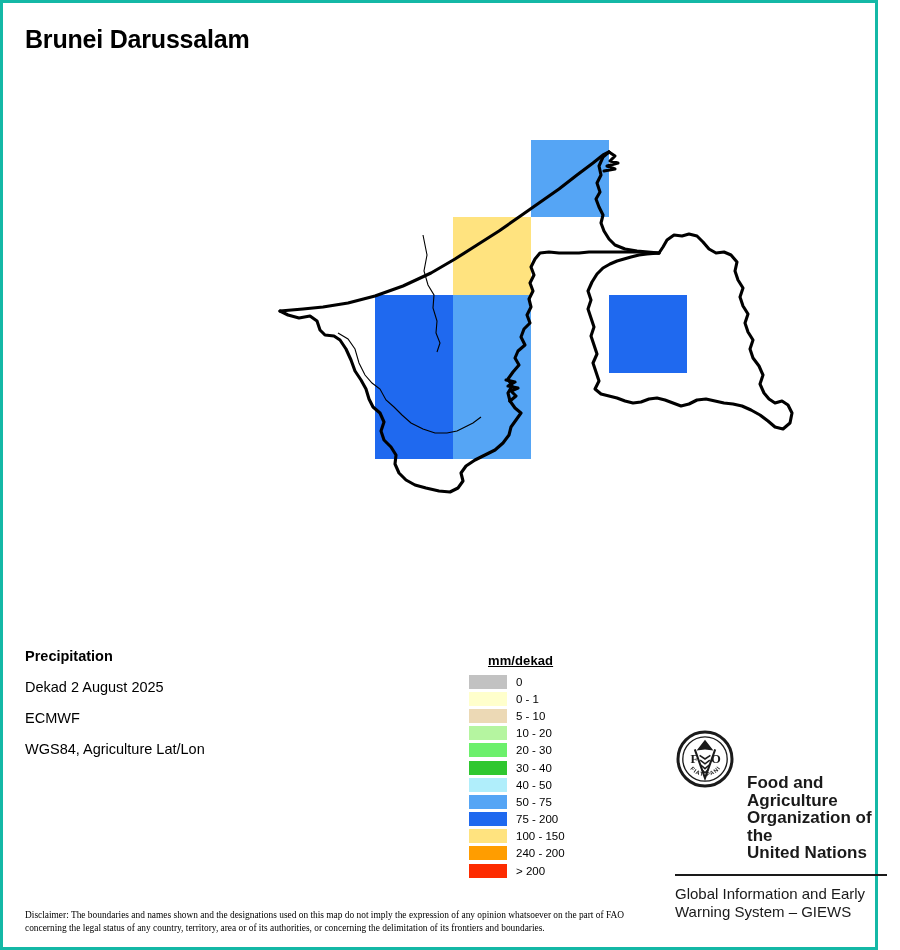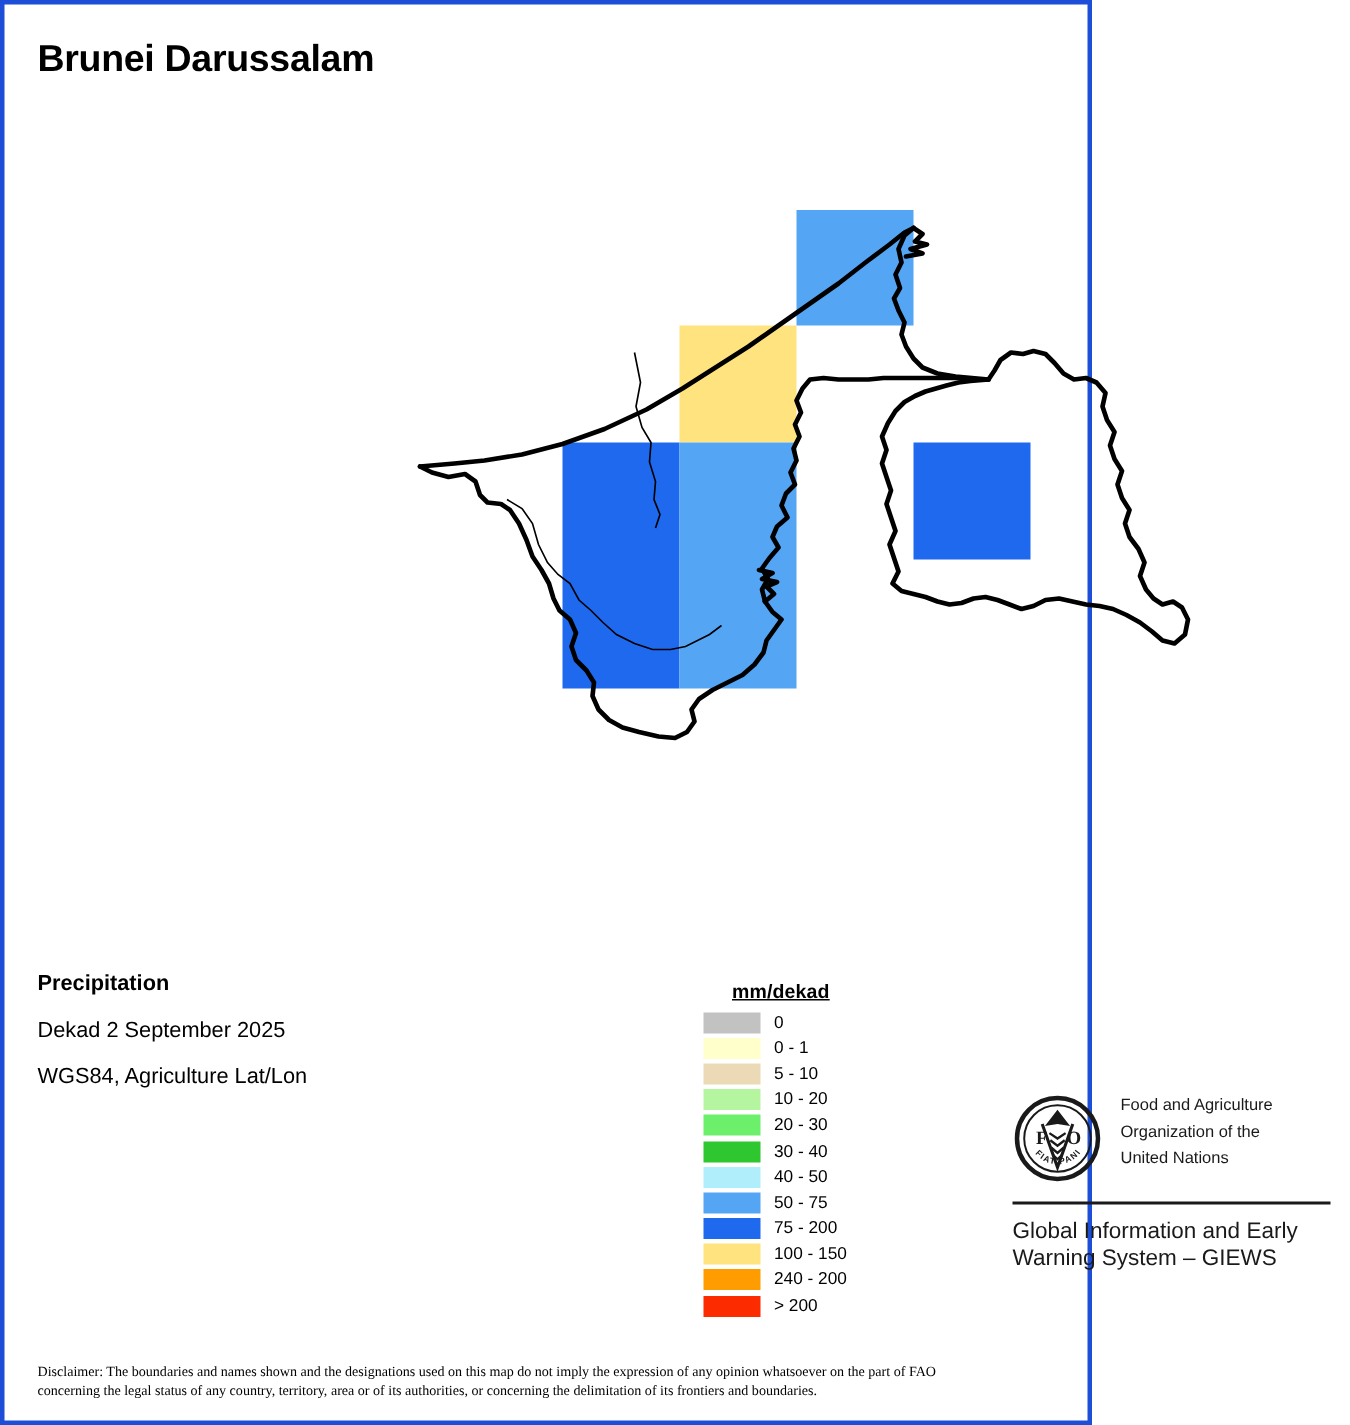--- a/index.html
+++ b/index.html
@@ -1,38 +1,38 @@
 <!DOCTYPE html>
 <html><head>
 <meta charset="utf-8">
 <style>
   html,body{margin:0;padding:0;background:#ffffff;}
   body{width:900px;height:950px;font-family:"Liberation Sans",sans-serif;overflow:hidden;}
-  #page{position:relative;width:728px;height:950px;box-sizing:border-box;border:3px solid #1d4ed8;background:#fff;}
+  #page{position:relative;width:878px;height:950px;box-sizing:border-box;border:3px solid #14b8a6;background:#fff;}
 
   #map-title{position:absolute;left:22px;top:22px;font-size:25px;font-weight:bold;color:#000;letter-spacing:-0.2px;}
 
   #map-canvas{position:absolute;left:0;top:0;width:900px;height:950px;}
 
   
   #meta-block{position:absolute;left:22px;top:638px;font-size:14.5px;color:#000;line-height:31px;}
   #meta-block .m-title{font-weight:bold;}
 
   
   #legend{position:absolute;left:466px;top:650px;}
   #legend-title{font-size:13px;font-weight:bold;text-decoration:underline;margin-left:19px;margin-bottom:5px;letter-spacing:0.1px;}
   .legend-row{display:flex;align-items:center;height:17.2px;}
   .legend-swatch{width:38px;height:14px;display:block;}
   .legend-label{font-size:11.5px;color:#000;margin-left:9px;white-space:nowrap;}
 
   
   #fao-block{position:absolute;left:672px;top:726px;width:212px;}
   #fao-top{display:flex;align-items:flex-start;}
   #fao-logo{width:60px;height:60px;flex:none;}
-  #fao-org{margin-left:12px;font-size:11px;font-weight:normal;line-height:17.6px;color:#1a1a1a;}
+  #fao-org{margin-left:12px;font-size:17px;font-weight:bold;line-height:17.6px;color:#1a1a1a;margin-top:45px;}
   #fao-rule{height:2px;background:#1a1a1a;margin-top:12px;width:100%;}
   #fao-giews{margin-top:9px;font-size:15px;line-height:18px;color:#1a1a1a;}
 
   
   #disclaimer{position:absolute;left:22px;top:906px;width:860px;font-size:9.4px;line-height:13.2px;color:#000;font-family:Liberation Serif, serif;}
 </style>
 </head>
 <body>
 
 <div id="page">
@@ -90,21 +90,22 @@
                L730 401 L721 400 L712 398 L703 396 L694 397 L686 401 L678 403 L670 400
                L662 397 L654 395 L646 396 L638 399 L630 400 L622 398 L614 395 L606 393
                L598 391 L592 386 L596 378 L593 369 L590 360 L594 351 L591 342 L588 333
                L591 324 L588 315 L585 306 L588 297 L585 288 L589 279 L594 271 L600 265
                L607 261 L614 258 L621 256 L628 254 L636 252 L644 251 L656 250"></path>
     </g>
   </svg>
 
   <div id="meta-block">
     <div class="m-title">Precipitation</div>
-    <div>Dekad 2 September 2025</div>
+    <div>Dekad 2 August 2025</div>
+    <div>ECMWF</div>
     <div>WGS84, Agriculture Lat/Lon</div>
   </div>
 
   <div id="legend">
     <div id="legend-title">mm/dekad</div>
     <div id="legend-rows">
         <div class="legend-row">
           <span class="legend-swatch" style="background: rgb(194, 194, 194);"></span>
           <span class="legend-label">0</span>
         </div>

